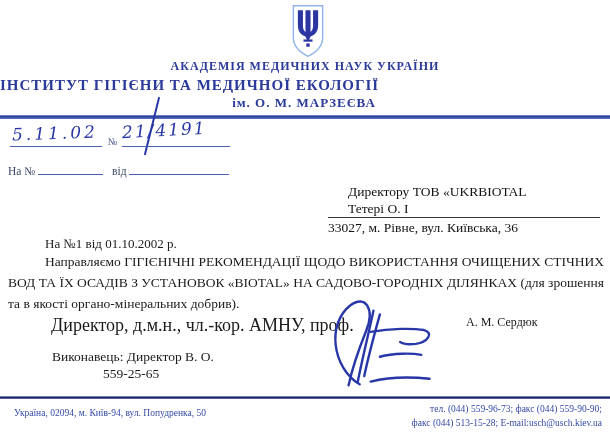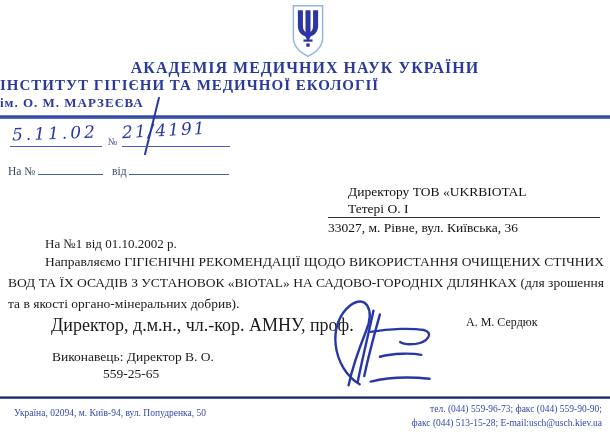--- a/index.html
+++ b/index.html
@@ -5,28 +5,28 @@
   html,body{margin:0;padding:0;background:#e8e8e8;}
   .page{
     position:relative;width:610px;height:441px;background:#ffffff;
     font-family:"Liberation Serif", serif;color:#1a1a1a;overflow:hidden;
     margin:0 auto;
   }
   
   .emblem{position:absolute;left:283px;top:4px;width:50px;height:54px;}
   .hdr-academy{
     position:absolute;left:0;top:59px;width:610px;text-align:center;
-    font-size:16px;font-weight:bold;color:#2b3a9a;letter-spacing:1px;
+    font-size:12px;font-weight:bold;color:#2b3a9a;letter-spacing:1px;
   }
   .hdr-institute{
     position:absolute;left:0;top:77px;width:610px;text-align:left;
     font-size:15px;font-weight:bold;color:#2b3a9a;letter-spacing:1px;
   }
   .hdr-named{
-    position:absolute;left:0;top:95px;width:608px;
+    position:absolute;left:0;top:95px;width:608px;text-align:center;
     font-size:13px;font-weight:bold;color:#2b3a9a;letter-spacing:1px;
   }
   .hdr-rule{
     position:absolute;left:0;top:115px;width:610px;height:4px;
     background:linear-gradient(#7fa0d8,#2b3a9a 40%,#5d7cc4);
   }
   
   .hand{
     font-family:"DejaVu Serif", serif;font-style:italic;color:#2837a8;
   }

